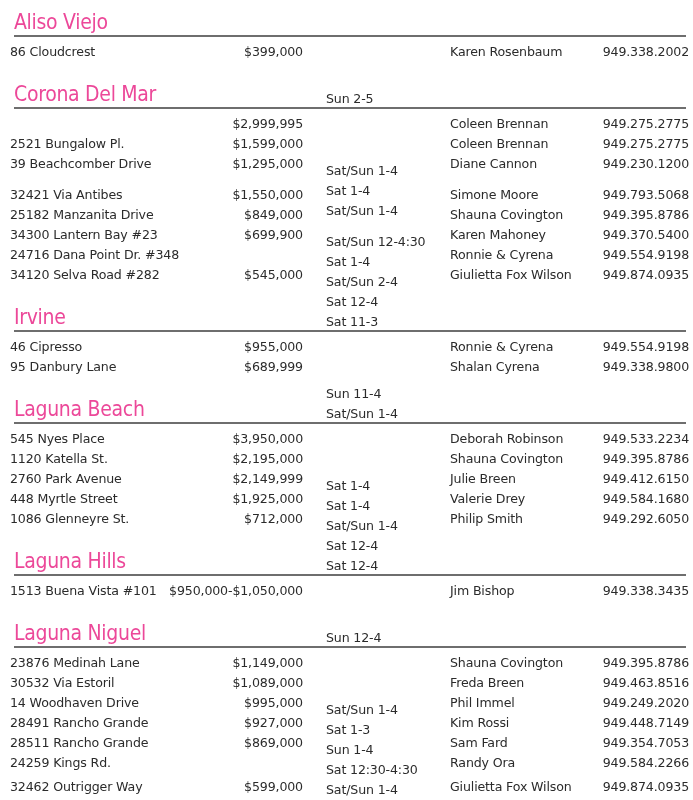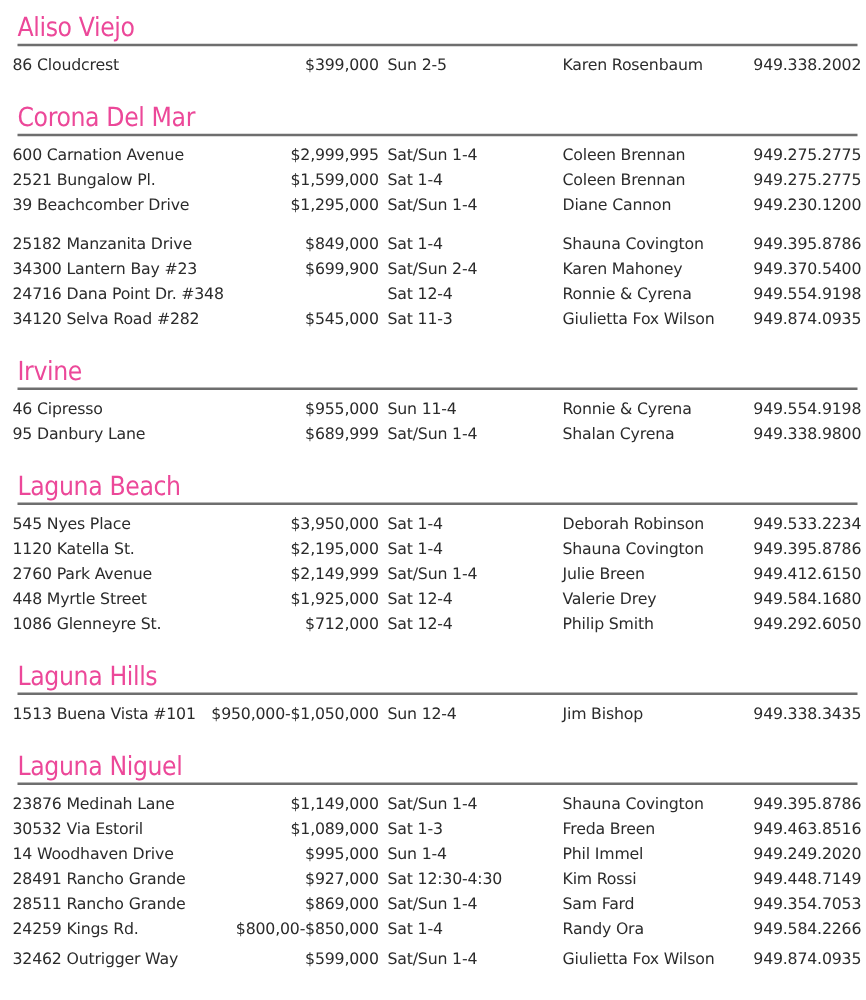--- a/index.html
+++ b/index.html
@@ -51,21 +51,21 @@
     }
     .row.gap-before {
       margin-top: 4px;
     }
     .cell {
       position: absolute;
       top: 0;
     }
     .c-address { left: 0; }
     .c-price { right: 387px; text-align: left; }
-    .c-hours { left: 300px; }
+    .c-hours { left: 316px; margin-top: 47px; }
     .c-agent { left: 440px; }
     .c-phone { right: 1px; text-align: center; }
     .section-gap {
       height: 10px;
     }
   </style>
 </head>
 <body>
 
 <div id="listing">
@@ -79,21 +79,20 @@
     <span class="cell c-agent">Karen Rosenbaum</span>
     <span class="cell c-phone">949.338.2002</span>
   </div>
       </div>
   </div>
     <div class="section-gap"></div>
     <div class="section">
     <div class="city-header">Corona Del Mar</div>
     <div class="rows">
         <div class="row">
-    <span class="cell c-address">600 Carnation Avenue</span>
     <span class="cell c-price">$2,999,995</span>
     <span class="cell c-hours">Sat/Sun 1-4</span>
     <span class="cell c-agent">Coleen Brennan</span>
     <span class="cell c-phone">949.275.2775</span>
   </div>
         <div class="row">
     <span class="cell c-address">2521 Bungalow Pl.</span>
     <span class="cell c-price">$1,599,000</span>
     <span class="cell c-hours">Sat 1-4</span>
     <span class="cell c-agent">Coleen Brennan</span>
@@ -104,20 +103,27 @@
     <span class="cell c-price">$1,295,000</span>
     <span class="cell c-hours">Sat/Sun 1-4</span>
     <span class="cell c-agent">Diane Cannon</span>
     <span class="cell c-phone">949.230.1200</span>
   </div>
       </div>
   </div>
     <div class="section-gap"></div>
     <div class="section">
     <div class="rows">
+        <div class="row">
+    <span class="cell c-address">32421 Via Antibes</span>
+    <span class="cell c-price">$1,550,000</span>
+    <span class="cell c-hours">Sat/Sun 12-4:30</span>
+    <span class="cell c-agent">Simone Moore</span>
+    <span class="cell c-phone">949.793.5068</span>
+  </div>
         <div class="row">
     <span class="cell c-address">25182 Manzanita Drive</span>
     <span class="cell c-price">$849,000</span>
     <span class="cell c-hours">Sat 1-4</span>
     <span class="cell c-agent">Shauna Covington</span>
     <span class="cell c-phone">949.395.8786</span>
   </div>
         <div class="row">
     <span class="cell c-address">34300 Lantern Bay #23</span>
     <span class="cell c-price">$699,900</span>
@@ -249,21 +255,20 @@
   </div>
         <div class="row">
     <span class="cell c-address">28511 Rancho Grande</span>
     <span class="cell c-price">$869,000</span>
     <span class="cell c-hours">Sat/Sun 1-4</span>
     <span class="cell c-agent">Sam Fard</span>
     <span class="cell c-phone">949.354.7053</span>
   </div>
         <div class="row">
     <span class="cell c-address">24259 Kings Rd.</span>
-    <span class="cell c-price">$800,00-$850,000</span>
     <span class="cell c-hours">Sat 1-4</span>
     <span class="cell c-agent">Randy Ora</span>
     <span class="cell c-phone">949.584.2266</span>
   </div>
         <div class="row gap-before">
     <span class="cell c-address">32462 Outrigger Way</span>
     <span class="cell c-price">$599,000</span>
     <span class="cell c-hours">Sat/Sun 1-4</span>
     <span class="cell c-agent">Giulietta Fox Wilson</span>
     <span class="cell c-phone">949.874.0935</span>

